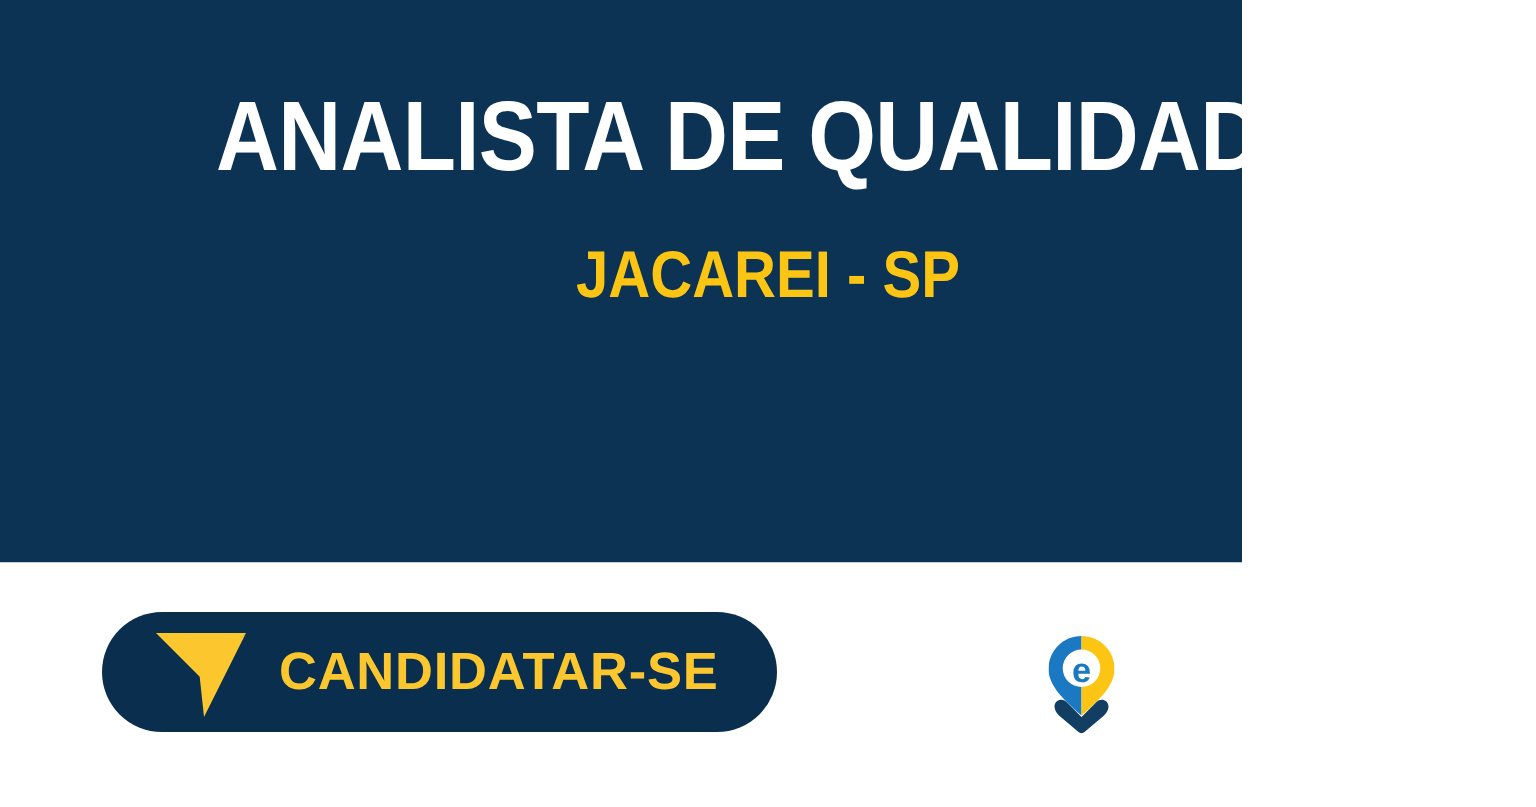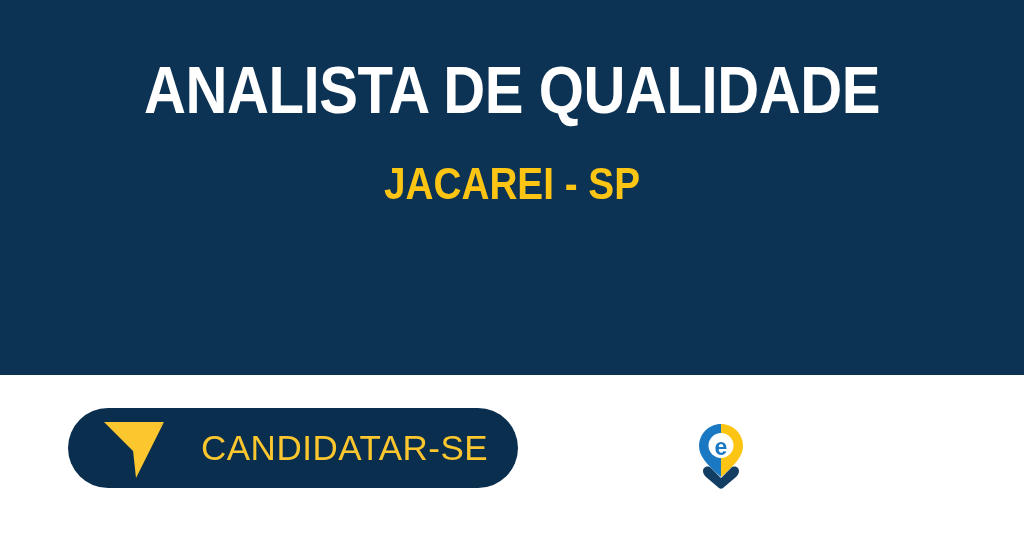--- a/index.html
+++ b/index.html
@@ -18,21 +18,21 @@
     height: 538px;
     overflow: hidden;
     background: #ffffff;
   }
 
   
   .hero {
     position: absolute;
     left: 0;
     top: 0;
-    width: 1024px;
+    width: 828px;
     height: 375px;
     background: #0C3254;
     box-sizing: border-box;
   }
 
   .hero-title {
     position: absolute;
     left: 0;
     top: 55px;
     width: 1024px;
@@ -96,24 +96,24 @@
     width: 64px;
     height: 64px;
     margin-left: 34px;
     flex: 0 0 auto;
     display: block;
   }
 
   .apply-label {
     color: #FCC72E;
     font-family: "Liberation Sans", "DejaVu Sans", sans-serif;
-    font-weight: normal;
+    font-weight: bold;
     font-size: 35px;
     letter-spacing: 0.5px;
-    margin-left: 35px;
+    margin-left: 20px;
     white-space: nowrap;
   }
 
   
   .brand-logo {
     position: absolute;
     left: 698px;
     top: 45px;            
     width: 205px;
     height: 72px;

